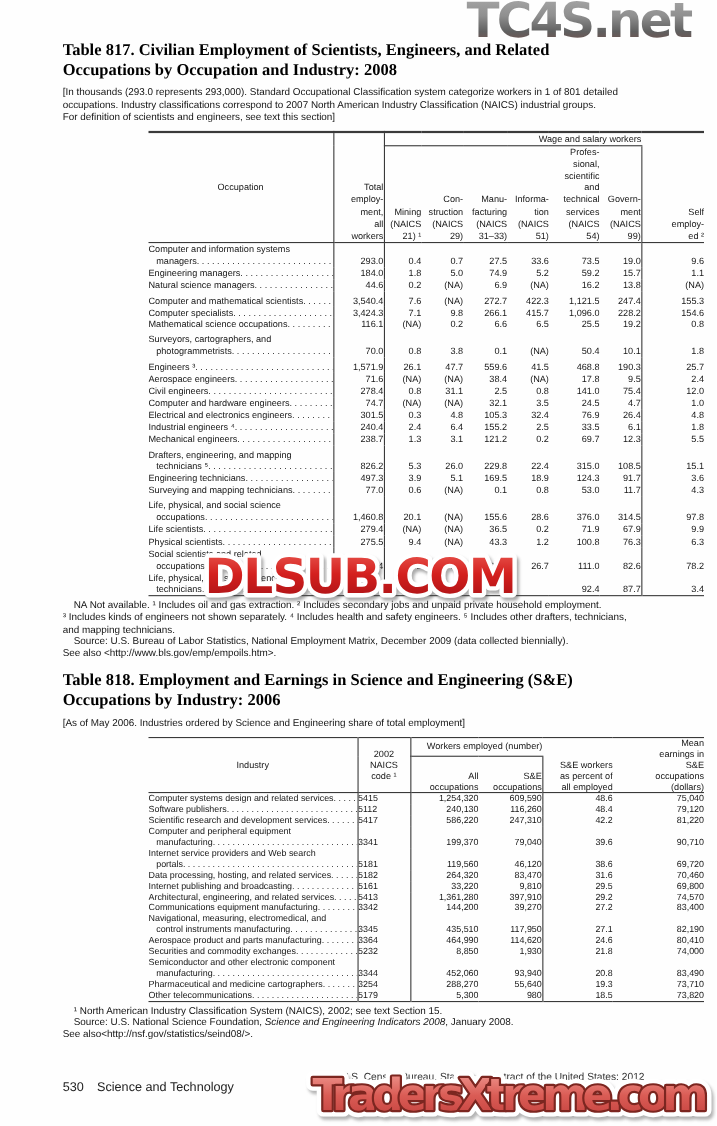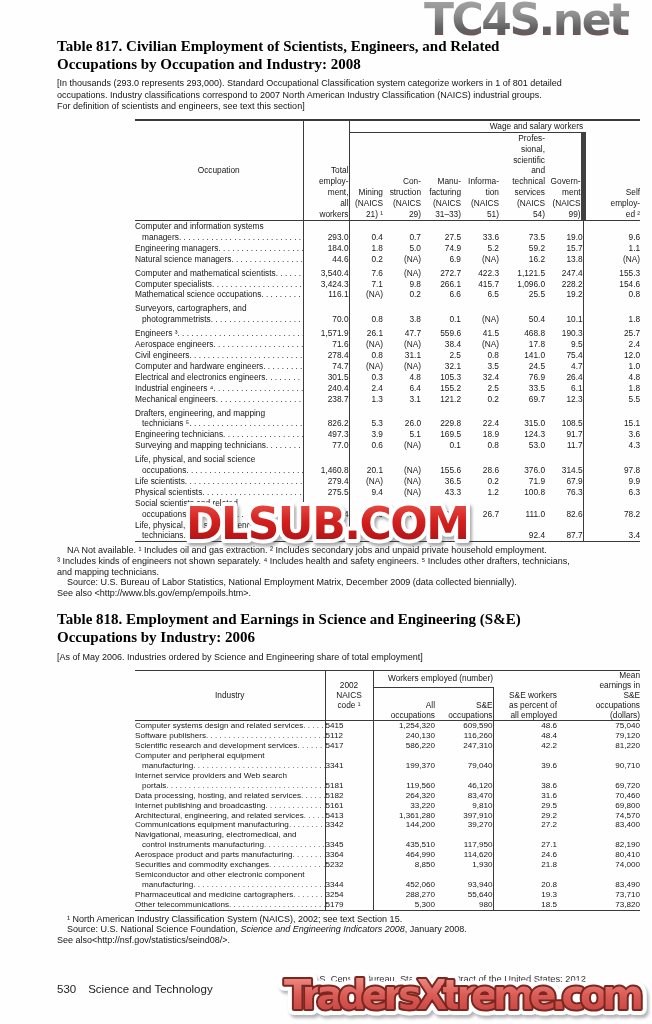--- a/index.html
+++ b/index.html
@@ -20,21 +20,21 @@
   th.bh{white-space:pre-line;vertical-align:bottom;text-align:right;padding:2px 4px 2px 0;}
   th.mh{white-space:pre-line;vertical-align:middle;text-align:center;}
   th.occ-h{vertical-align:middle;text-align:center;}
   .vr{border-right:1px solid #3a3a3a;}
   td.occ{border-right:1px solid #3a3a3a;vertical-align:bottom;margin-top:25px;}
   td.num{text-align:right;padding-right:4px;vertical-align:bottom;}
   td.c-total{border-right:1px solid #3a3a3a;}
   td.c-govt{border-right:1px solid #3a3a3a;}
   td.c-self{padding-right:26px;}
   th.c-total{border-right:1px solid #3a3a3a;}
-  th.c-govt{border-right:5px solid #404040;}
+  th.c-govt{border-right:1px solid #404040;}
   th.c-self{padding-right:26px;}
   td.c-naics{text-align:left;padding-left:8px;border-right:1px solid #3a3a3a;}
   th.c-naics{border-right:1px solid #3a3a3a;}
   td.c-se{border-right:1px solid #3a3a3a;}
   th.c-se{border-right:1px solid #3a3a3a;}
   td.c-mean{padding-right:24px;}
   th.c-mean{padding-right:24px;}
   tr.gap td{padding-top:3px;}
   td.occ .lbl{white-space:nowrap;}
   .lead{display:flex;}

